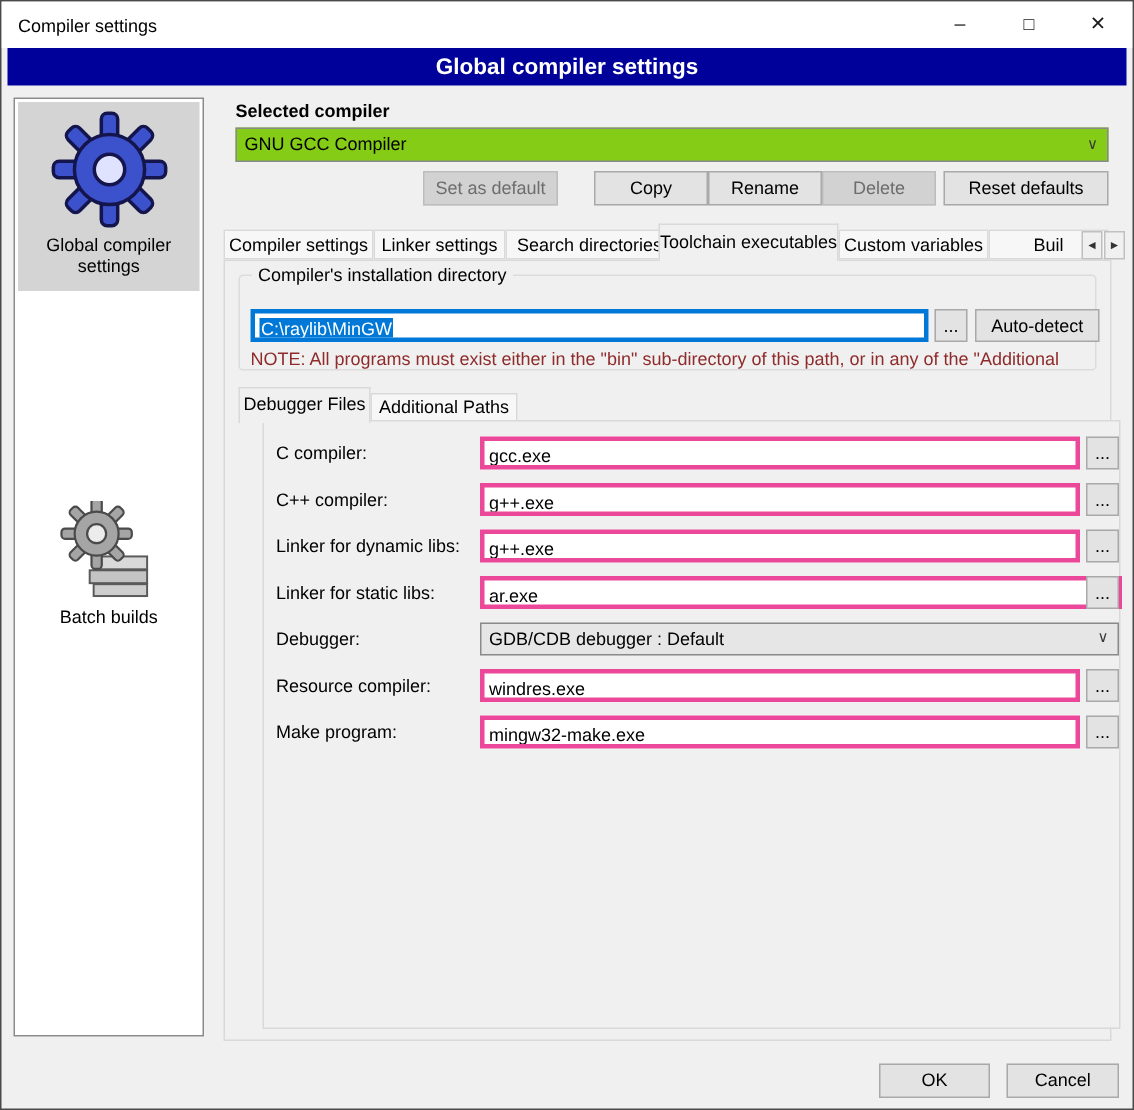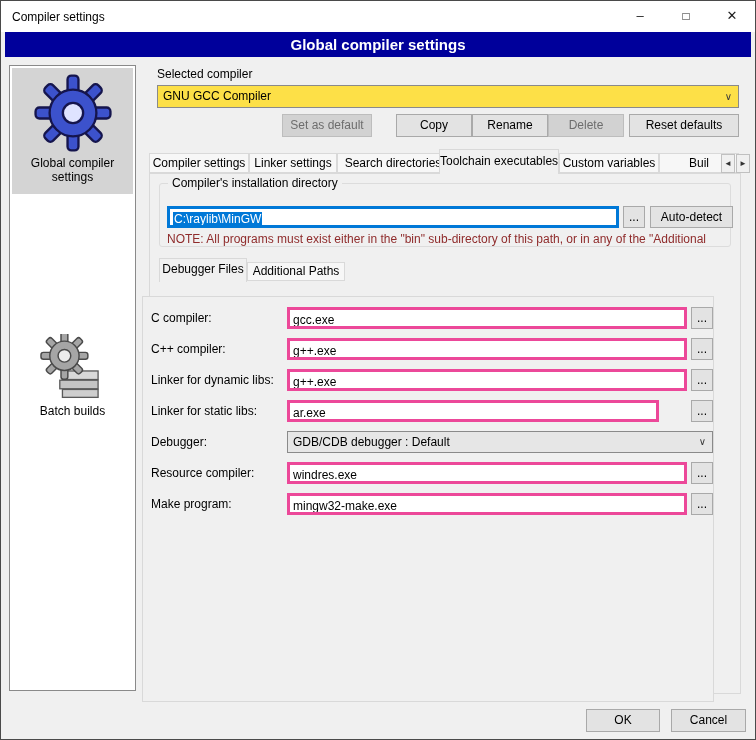--- a/index.html
+++ b/index.html
@@ -59,21 +59,21 @@
     background:#e3e3e3; border:1px solid #a9a9a9;
     font-size:12px; color:#000;
     text-align:center; line-height:21px;
     cursor:default; white-space:nowrap;
   }
   .btn.disabled { background:#d2d2d2; border-color:#bdbdbd; color:#6d6d6d; }
   .btn.small { height:22px; line-height:20px; }
   
   .combo {
     position:absolute; height:23px;
-    background:#fde047; border:1px solid #8a8a8a;
+    background:#84cc16; border:1px solid #8a8a8a;
     line-height:21px; padding:0 18px 0 5px;
     white-space:nowrap; overflow:hidden;
   }
   .combo.gray { background:#e6e6e6; height:22px; line-height:20px; }
   .combo .chev {
     position:absolute; right:6px; top:0; bottom:0;
     font-size:10px; color:#3a3a3a; line-height:21px;
   }
   
   .textbox {
@@ -177,21 +177,21 @@
               <circle cx="50" cy="50" r="30"></circle>
             </g>
             <circle cx="50" cy="50" r="13" fill="#ececec" stroke="#4a4a4a" stroke-width="3"></circle>
           </g>
         </svg>
       </div>
       <div class="side-label">Batch builds</div>
     </div>
   </div>
 
-  <div class="lbl" style="left:156px; top:66px;">Selected compiler</div>
+  <div class="lbl" style="left:156px; top:66px;font-weight:bold;">Selected compiler</div>
   <div class="combo" style="left:156px; top:84px; width:582px;">
     <span>GNU GCC Compiler</span>
     <span class="chev">∨</span>
   </div>
 
   <div class="btn disabled" style="left:281px; top:113px; width:90px;">Set as default</div>
   <div class="btn" style="left:395px; top:113px; width:76px;">Copy</div>
   <div class="btn" style="left:471px; top:113px; width:76px;">Rename</div>
   <div class="btn disabled" style="left:547px; top:113px; width:76px;">Delete</div>
   <div class="btn" style="left:628px; top:113px; width:110px;">Reset defaults</div>
@@ -213,42 +213,42 @@
   <div class="textbox focused z4" style="left:166px; top:205px; width:452px;">
     <span class="seltext">C:\raylib\MinGW</span>
   </div>
   <div class="btn small z4" style="left:622px; top:205px; width:22px;">...</div>
   <div class="btn small z4" style="left:649px; top:205px; width:83px;">Auto-detect</div>
   <div class="note" style="left:166px; top:231px; width:564px;">NOTE: All programs must exist either in the "bin" sub-directory of this path, or in any of the "Additional</div>
 
   <div class="itab active" style="left:158px; width:88px;">Debugger Files</div>
   <div class="itab" style="left:246px; width:98px;">Additional Paths</div>
 
-  <div class="pane z4" style="left:141px; top:279px; width:572px; height:406px;margin-top:16px;">
+  <div class="pane z4" style="left:174px; top:279px; width:572px; height:406px;">
 
     <div class="lbl" style="left:8px; top:14px;">C compiler:</div>
     <div class="textbox" style="left:144px; top:10px; width:400px;">
       <span>gcc.exe</span>
     </div>
     <div class="btn small" style="left:548px; top:10px; width:22px;">...</div>
 
     <div class="lbl" style="left:8px; top:45px;">C++ compiler:</div>
     <div class="textbox" style="left:144px; top:41px; width:400px;">
       <span>g++.exe</span>
     </div>
     <div class="btn small" style="left:548px; top:41px; width:22px;">...</div>
 
     <div class="lbl" style="left:8px; top:76px;">Linker for dynamic libs:</div>
     <div class="textbox" style="left:144px; top:72px; width:400px;">
       <span>g++.exe</span>
     </div>
     <div class="btn small" style="left:548px; top:72px; width:22px;">...</div>
 
     <div class="lbl" style="left:8px; top:107px;">Linker for static libs:</div>
-    <div class="textbox" style="left:144px; top:103px; width:372px;">
+    <div class="textbox" style="left:144px; top:103px; width:428px;">
       <span>ar.exe</span>
     </div>
     <div class="btn small" style="left:548px; top:103px; width:22px;">...</div>
 
     <div class="lbl" style="left:8px; top:138px;">Debugger:</div>
     <div class="combo gray" style="left:144px; top:134px; width:426px;">
       <span>GDB/CDB debugger : Default</span>
       <span class="chev" style="line-height:20px;">∨</span>
     </div>
 

